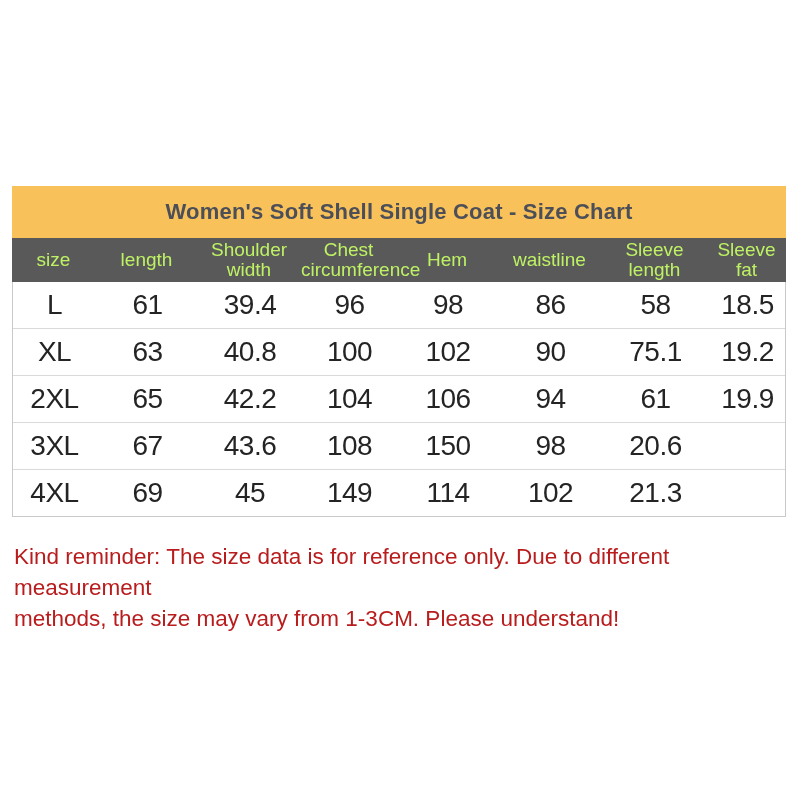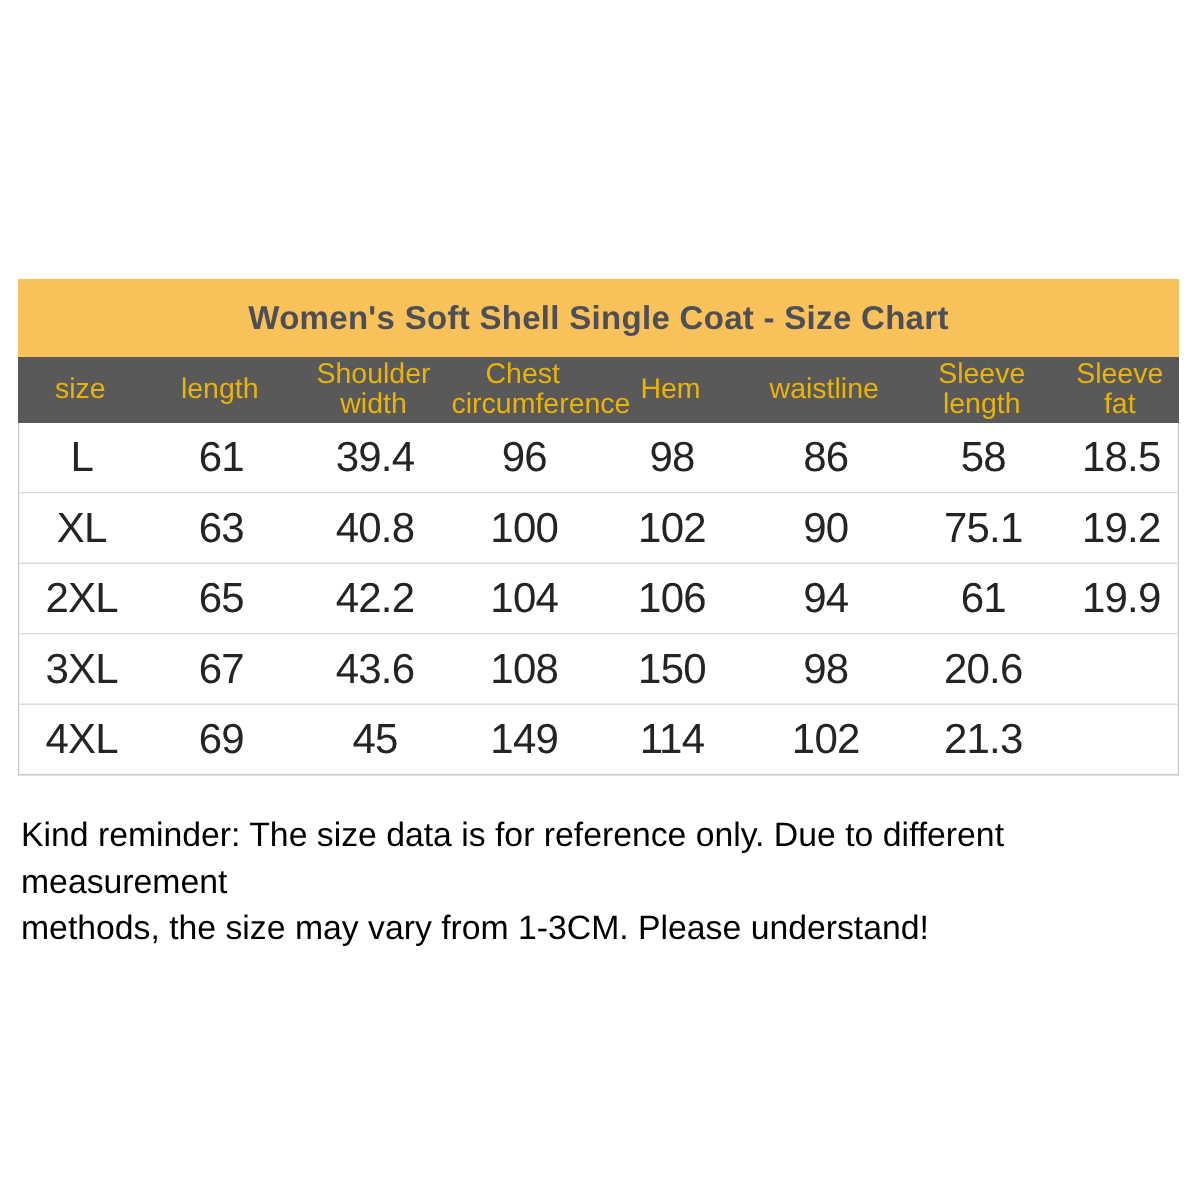--- a/index.html
+++ b/index.html
@@ -38,21 +38,21 @@
   .grid-row {
     display: grid;
     grid-template-columns: 83px 103px 102px 97px 100px 105px 105px 79px;
   }
   .header-row {
     background: #595959;
     min-height: 40px;
     align-items: center;
   }
   .hcell {
-    color: #eab308;
+    color: #bef264;
     font-size: 19px;
     line-height: 20px;
     text-align: center;
     padding: 2px 1px;
     font-weight: 400;
   }
   .table-body {
     border-left: 1px solid #C9C9C9;
     border-right: 1px solid #C9C9C9;
     border-bottom: 1px solid #C9C9C9;
@@ -71,21 +71,21 @@
     font-size: 28px;
     font-weight: 300;
     color: #242424;
     letter-spacing: -0.5px;
   }
   .reminder {
     position: absolute;
     left: 14px;
     top: 541px;
     width: 780px;
-    color: #000000;
+    color: #b91c1c;
     font-size: 22.5px;
     line-height: 31px;
     font-weight: 400;
   }
 </style>
 </head>
 <body>
 
 <div class="canvas">
 

